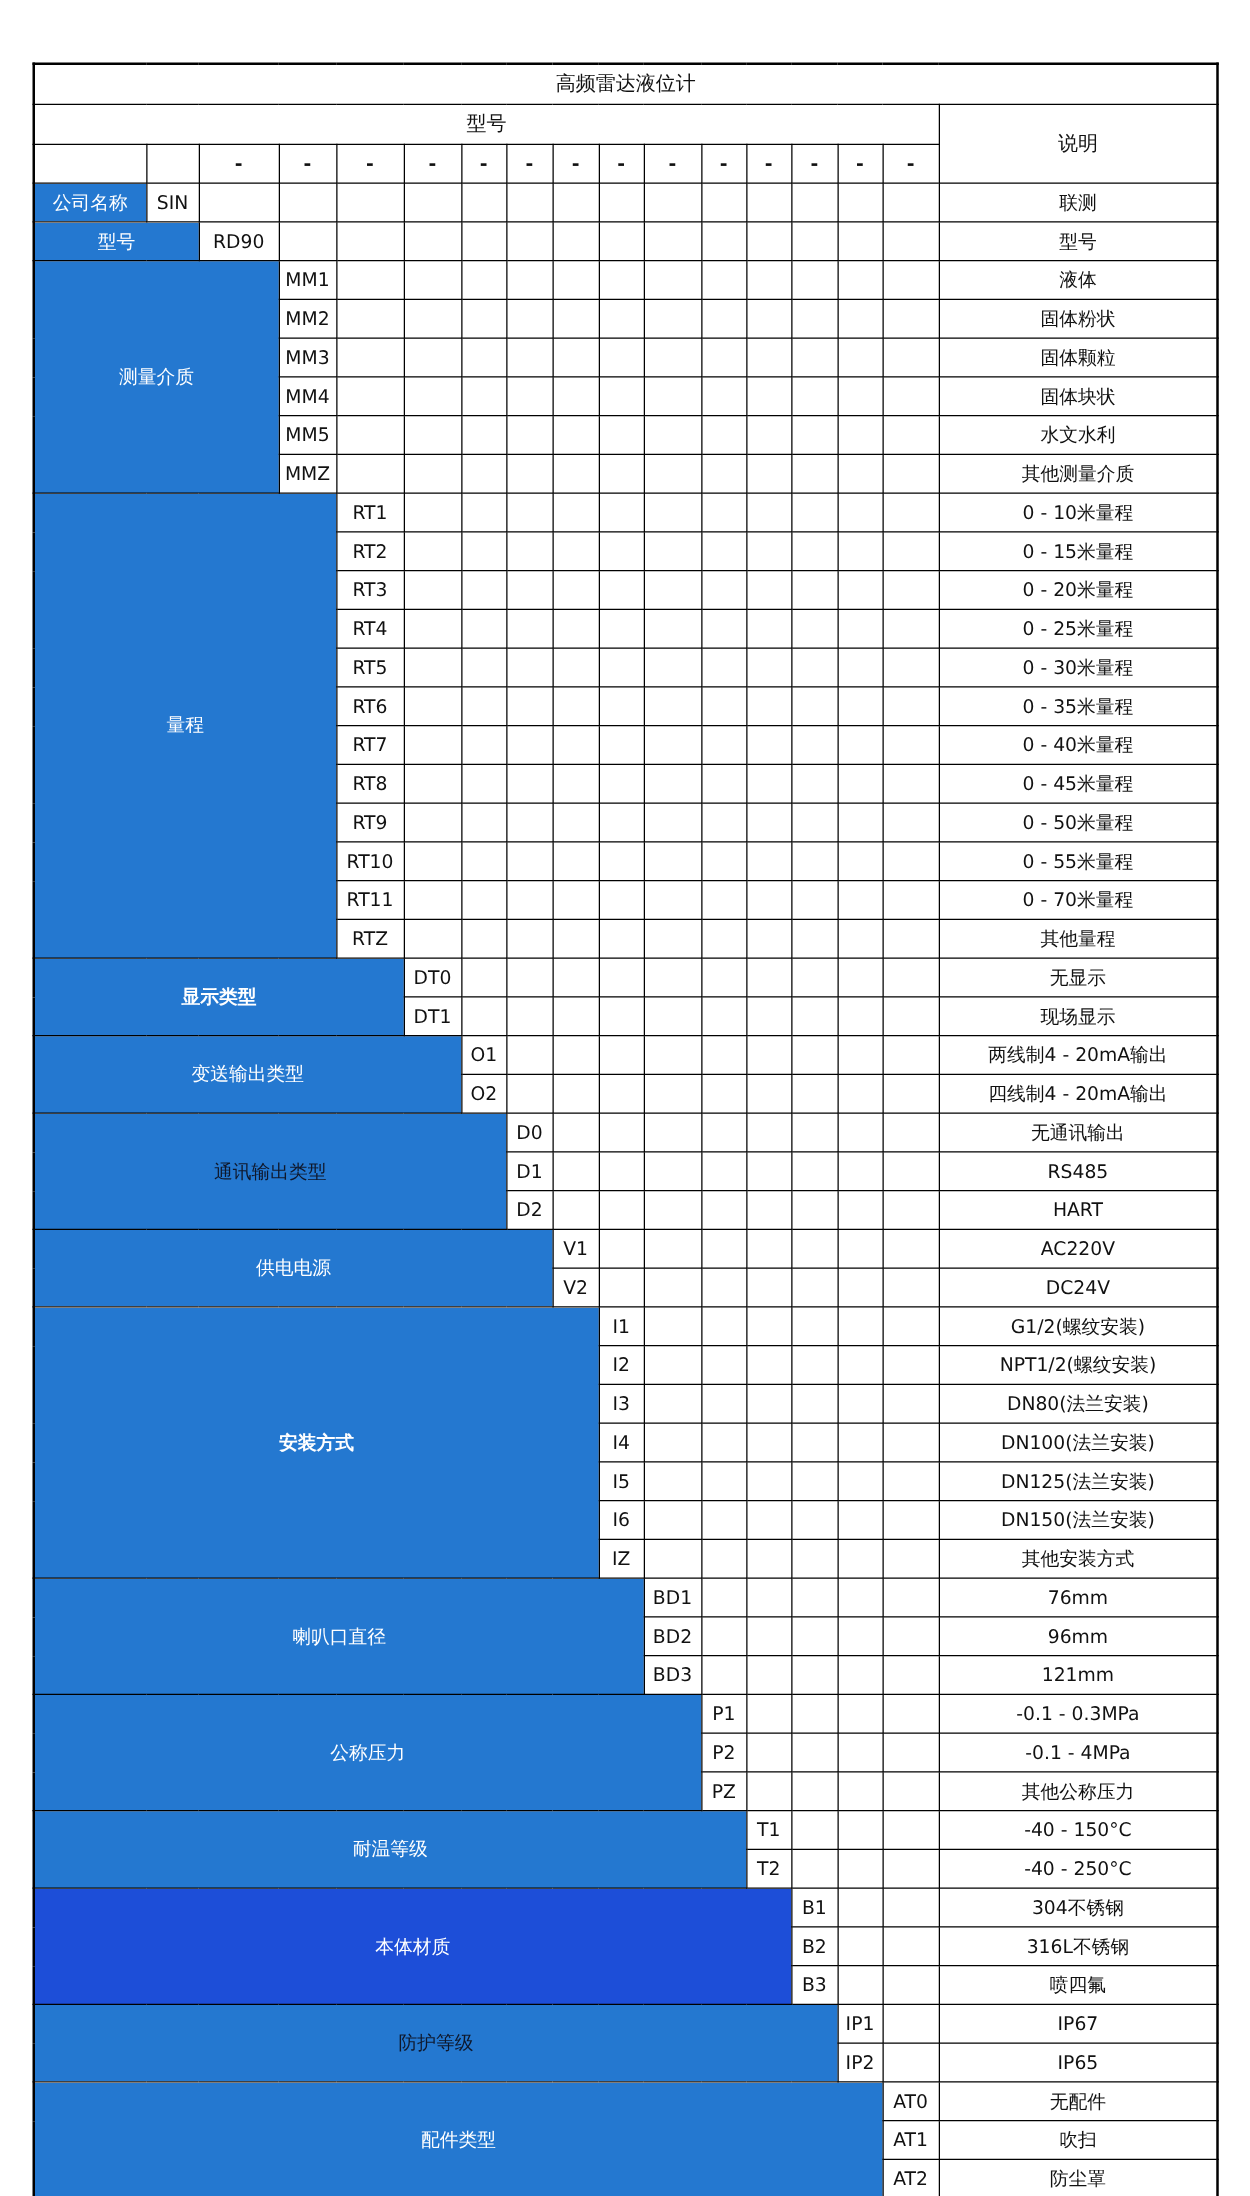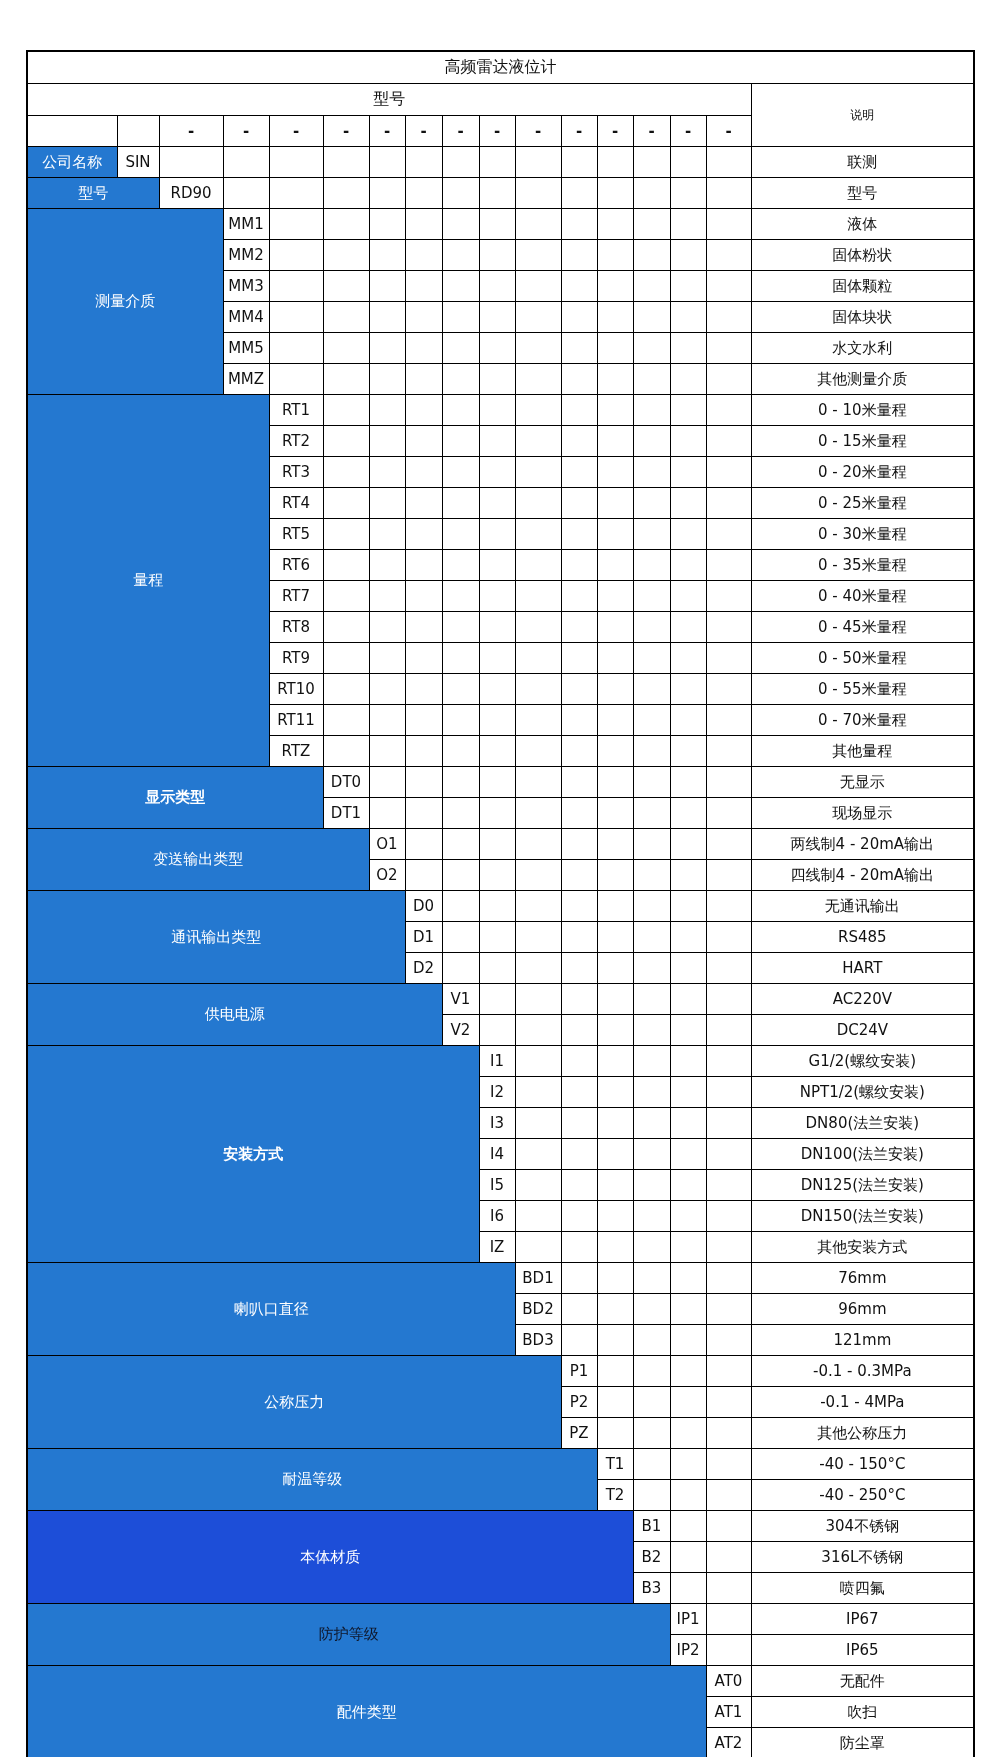--- a/index.html
+++ b/index.html
@@ -34,21 +34,21 @@
   }
   td.title-cell {
     height: 31px;
     font-size: 16px;
   }
   td.model-header {
     height: 31px;
     font-size: 16px;
   }
   td.desc-header {
-    font-size: 12px;
+    font-size: 16px;
   }
   td.label-cell {
     background: #2478d0;
     color: #ffffff;
     border-color: #000;
   }
   td.dash-cell {
     font-weight: bold;
   }
 </style>
@@ -467,21 +467,21 @@
           <td></td>
           <td></td>
           <td></td>
           <td></td>
           <td></td>
           <td></td>
           <td></td>
           <td>四线制4 - 20mA输出</td>
         </tr>
         <tr>
-          <td colspan="7" rowspan="3" class="label-cell" style="background: rgb(36, 120, 208); color: #ffffff;">通讯输出类型</td>
+          <td colspan="7" rowspan="3" class="label-cell" style="background: rgb(36, 120, 208); color: #0f172a;">通讯输出类型</td>
           <td>D0</td>
           <td></td>
           <td></td>
           <td></td>
           <td></td>
           <td></td>
           <td></td>
           <td></td>
           <td></td>
           <td>无通讯输出</td>

